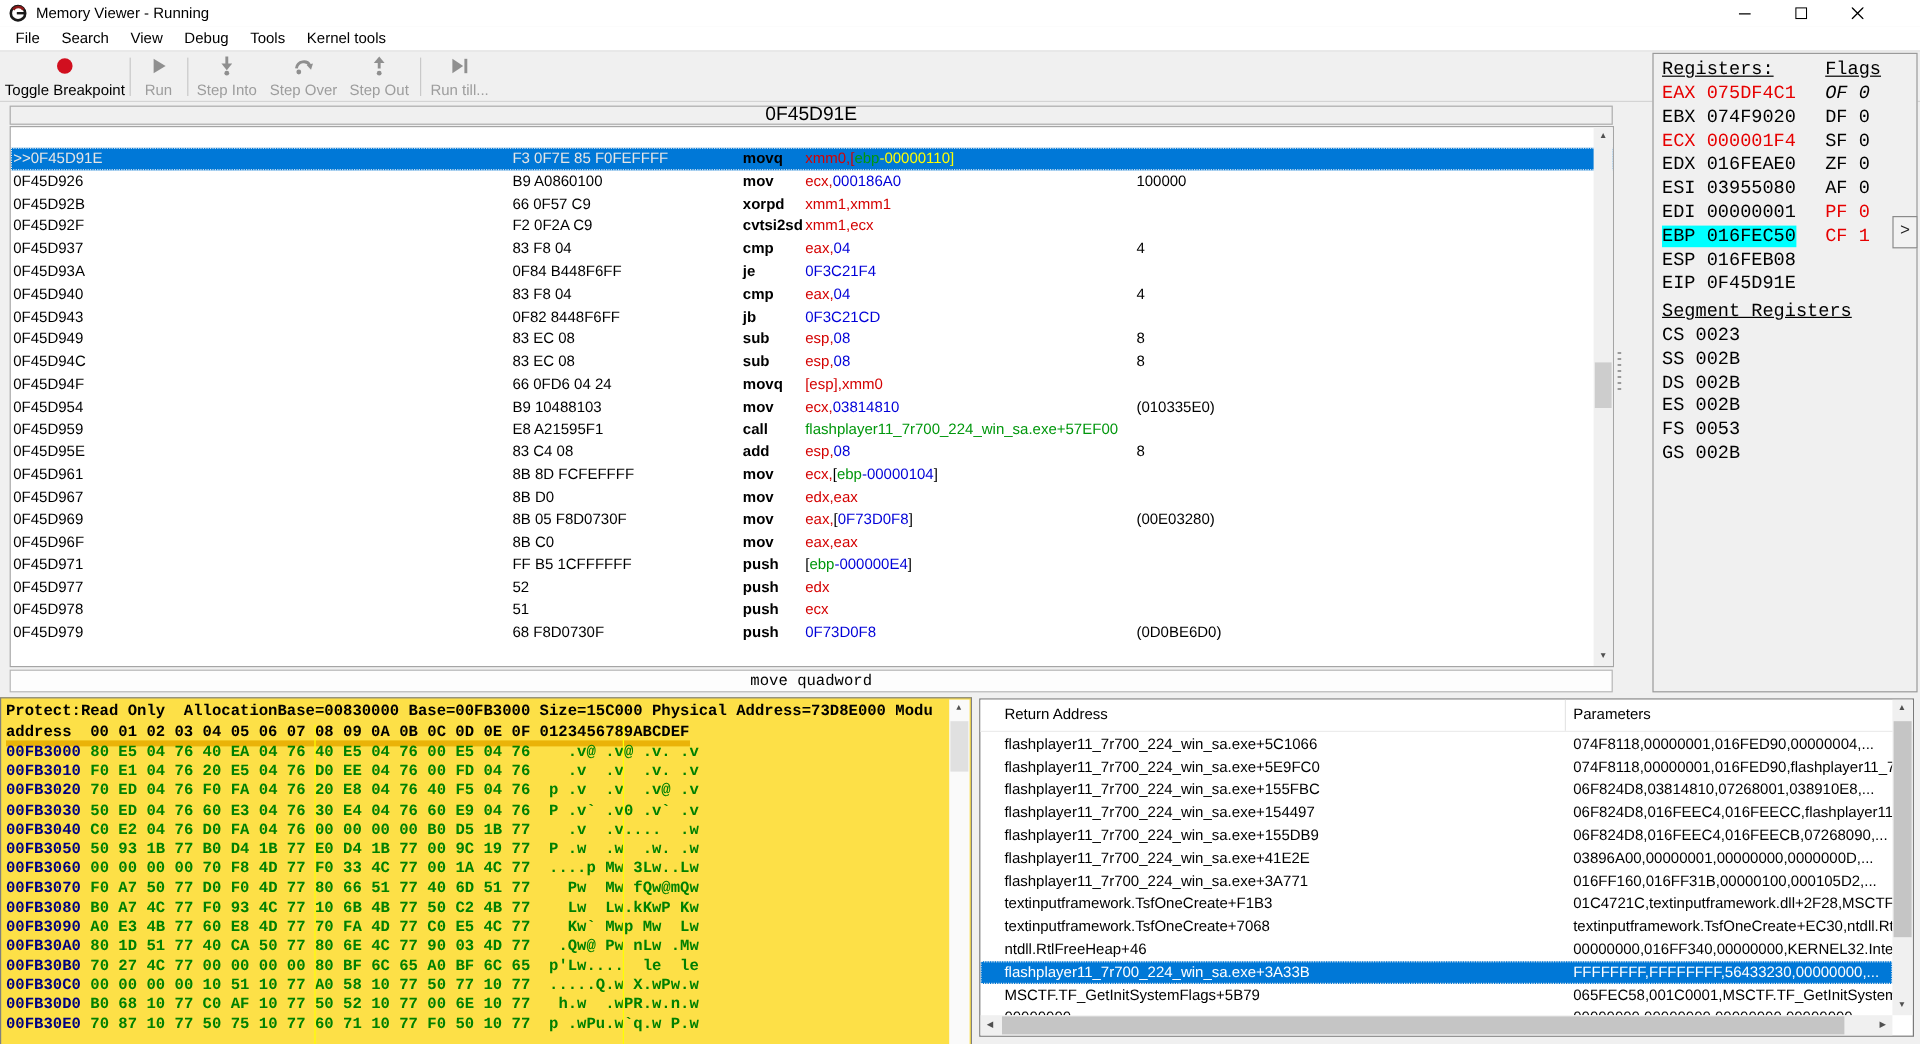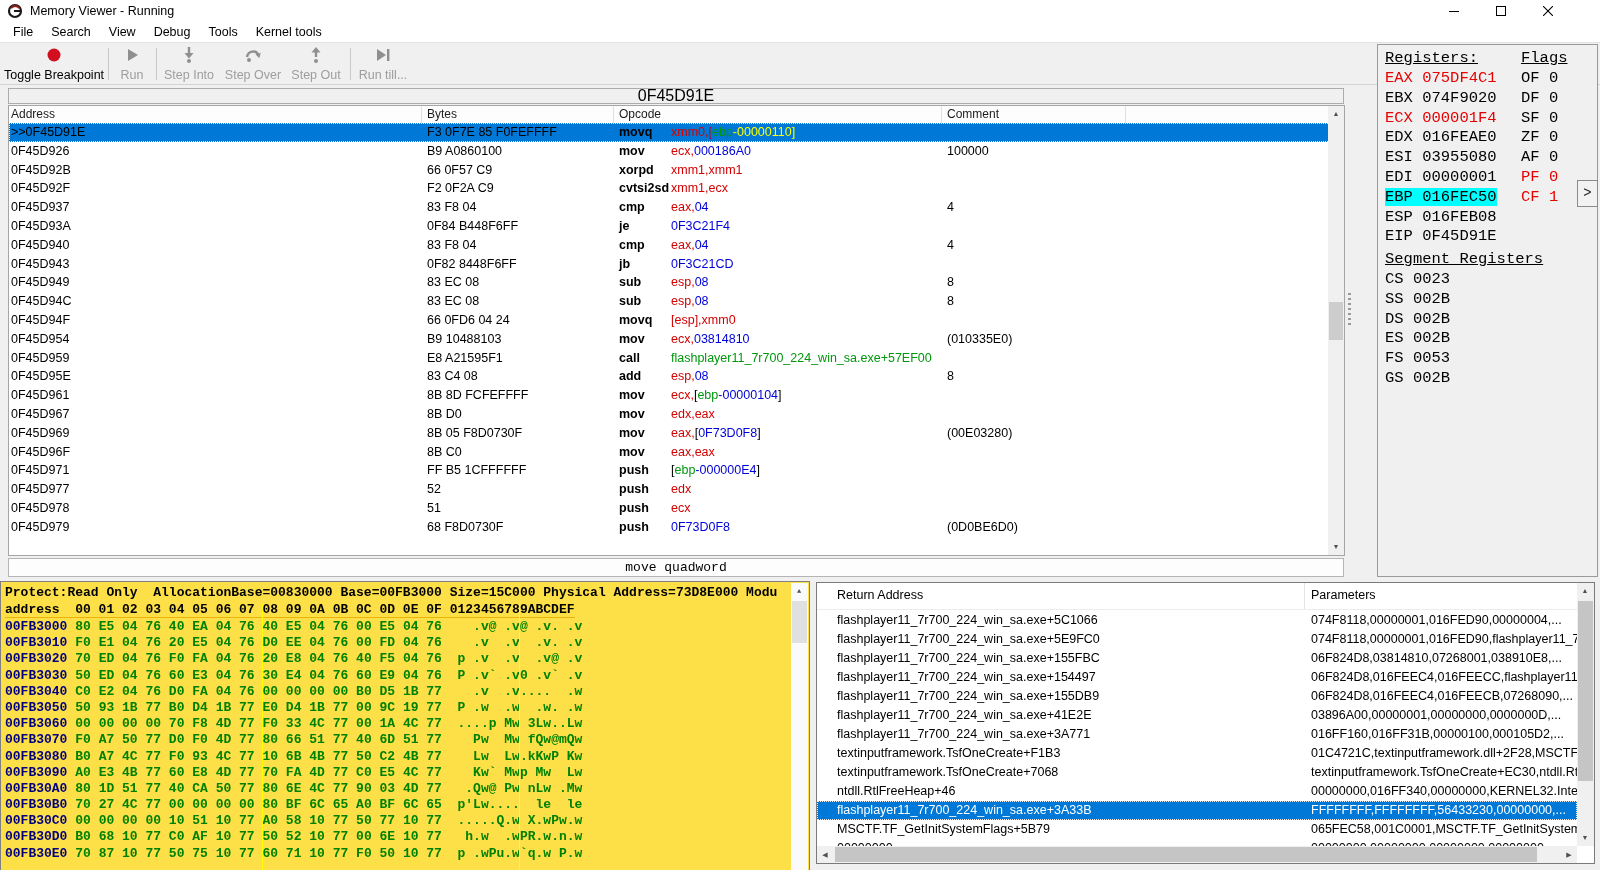--- a/index.html
+++ b/index.html
@@ -28,41 +28,41 @@
   #disasm{left:8px;top:105px;width:1337px;height:451px;background:#fff;border:1px solid #a5a5a5;box-sizing:border-box;overflow:hidden;}
   #dhead{position:absolute;left:0;top:0;right:0;height:17px;background:#fdfdfd;border-bottom:1px solid #e2e2e2;font-size:12px;color:#1b1b1b;}
   #dhead .hc{position:absolute;top:1px;}
   .hsep{position:absolute;top:0;height:17px;width:1px;background:#e0e0e0;}
   #drows{position:absolute;left:0;top:17px;right:0;bottom:0;overflow:hidden;}
   .drow{position:relative;height:18.8px;line-height:18.8px;font-size:12.5px;color:#000;}
   .drow .c{position:absolute;top:0;white-space:nowrap;}
   .c.a{left:2px;}  .c.b{left:418px;} .c.o{left:610px;} .c.m{left:938px;}
   .mn{font-weight:bold;display:inline-block;min-width:52px;}
   .drow.sel{background:#0078d7;outline:1px dotted #f2f2f2;outline-offset:-1px;}
-  .drow.sel .a,.drow.sel .b,.drow.sel .m{color:#000000;}
+  .drow.sel .a,.drow.sel .b,.drow.sel .m{color:#e5e5e5;}
   .tok-reg{color:#d40000;} .tok-num{color:#0000d8;} .tok-mod{color:#00970c;} .tok-sym{color:#000;} .tok-hinum{color:#ffff00;}
   
   #dscroll{position:absolute;top:0;right:0;width:16px;bottom:0;background:#f0f0f0;}
   .sbarrow{position:absolute;left:0;width:16px;height:16px;color:#505050;font-size:7px;line-height:16px;text-align:center;}
   #dthumb{position:absolute;left:1px;width:14px;top:196px;height:38px;background:#cdcdcd;}
   
   #hintbar{left:8px;top:558px;width:1336px;height:19px;background:#fdfdfd;border:1px solid #b5b5b5;box-sizing:border-box;text-align:center;font-family:"Liberation Mono",monospace;font-size:13px;line-height:17px;color:#000;}
   
   #regs{left:1377px;top:44px;width:221px;height:533px;background:#f0f0f0;border:1px solid #9a9a9a;box-sizing:border-box;font-family:"Liberation Mono",monospace;font-size:15.5px;color:#000;}
   .rline{position:absolute;left:7px;white-space:pre;line-height:19.8px;}
   .runder{text-decoration:underline;}
   .fline{position:absolute;left:143px;white-space:pre;line-height:19.8px;}
   .rrow.red,.frow.red{color:#e60000;}
   .rtxt.hl{background:#00ffff;}
   #regexpand{left:1577px;top:180px;width:21px;height:27px;background:#f2f2f2;border:1px solid #8a8a8a;box-sizing:border-box;text-align:center;font-family:"Liberation Mono",monospace;font-size:14px;line-height:24px;color:#222;}
   #vsplit-dots{left:1348px;top:293px;width:3px;height:32px;background:repeating-linear-gradient(to bottom,#9a9a9a 0 2px,transparent 2px 5px);}
   
   #hexpanel{left:0;top:581px;width:810px;height:335px;background:#fde047;border:1px solid #808080;box-sizing:border-box;overflow:hidden;font-family:"Liberation Mono",monospace;font-weight:bold;font-size:13px;}
   #hexinfo{position:absolute;left:4px;top:3px;white-space:pre;color:#000;}
-  #hexhdr{position:absolute;left:4px;top:20px;white-space:pre;color:#000;border-bottom:1px solid #eab308;}
+  #hexhdr{position:absolute;left:4px;top:20px;white-space:pre;color:#000;border-bottom:5px solid #eab308;}
   #hexrows{position:absolute;left:4px;top:37px;right:30px;bottom:0;overflow:hidden;}
   .hrow{height:16.2px;line-height:16.2px;white-space:pre;}
   .haddr{color:#000080;} .hbytes{color:#008000;} .hascii{color:#008000;}
   .yline{position:absolute;top:22px;bottom:2px;width:1px;background:#ffff00;}
   #yline1{left:261px;} #yline2{left:518px;}
   #hexscroll{position:absolute;right:1px;top:1px;width:17px;bottom:1px;background:#fafafa;}
   #hexthumb{position:absolute;left:1px;width:15px;top:18px;height:42px;background:#e0e0e0;}
   
   #stackpanel{left:816px;top:582px;width:779px;height:282px;background:#fff;border:1px solid #7a7a7a;box-sizing:border-box;overflow:hidden;font-size:12.5px;color:#000;}
   #shead{position:absolute;left:0;top:0;right:0;height:26px;background:#fff;border-bottom:1px solid #ececec;}
@@ -180,30 +180,20 @@
           <rect x="13" y="3" width="2.4" height="12" fill="#8f8f8f"></rect>
         </svg>
     </span>
     <span class="lbl">Run till...</span>
   </div>
 </div>
 
 <div id="addressbar" class="abs">0F45D91E</div>
 
 <div id="disasm" class="abs">
-  <div id="dhead">
-    <span class="hc" style="left:2px;">Address</span>
-    <span class="hc" style="left:418px;">Bytes</span>
-    <span class="hc" style="left:610px;">Opcode</span>
-    <span class="hc" style="left:938px;">Comment</span>
-    <span class="hsep" style="left:412px;"></span>
-    <span class="hsep" style="left:604px;"></span>
-    <span class="hsep" style="left:932px;"></span>
-    <span class="hsep" style="left:1116px;"></span>
-  </div>
   <div id="drows">
 
       <div class="drow sel">
         <span class="c a">&gt;&gt;0F45D91E</span>
         <span class="c b">F3 0F7E 85 F0FEFFFF</span>
         <span class="c o"><span class="mn">movq</span><span class="ops"><span class="tok-reg">xmm0,[</span><span class="tok-mod">ebp</span><span class="tok-hinum">-00000110]</span></span></span>
         <span class="c m"></span>
       </div>
 
       <div class="drow">
@@ -381,21 +371,21 @@
       <div class="rline rrow" style="top:calc(24px + 5 * 19.8px);"><span class="rtxt">EDI 00000001</span></div>
 
       <div class="rline rrow" style="top:calc(24px + 6 * 19.8px);"><span class="rtxt hl">EBP 016FEC50</span></div>
 
       <div class="rline rrow" style="top:calc(24px + 7 * 19.8px);"><span class="rtxt">ESP 016FEB08</span></div>
 
       <div class="rline rrow" style="top:calc(24px + 8 * 19.8px);"><span class="rtxt">EIP 0F45D91E</span></div>
     </div>
   <div>
 
-      <div class="fline frow" style="top:calc(24px + 0 * 19.8px);"><span>OF 0</span></div>
+      <div class="fline frow" style="top:calc(24px + 0 * 19.8px);font-style:italic;"><span>OF 0</span></div>
 
       <div class="fline frow" style="top:calc(24px + 1 * 19.8px);"><span>DF 0</span></div>
 
       <div class="fline frow" style="top:calc(24px + 2 * 19.8px);"><span>SF 0</span></div>
 
       <div class="fline frow" style="top:calc(24px + 3 * 19.8px);"><span>ZF 0</span></div>
 
       <div class="fline frow" style="top:calc(24px + 4 * 19.8px);"><span>AF 0</span></div>
 
       <div class="fline frow red" style="top:calc(24px + 5 * 19.8px);"><span>PF 0</span></div>

